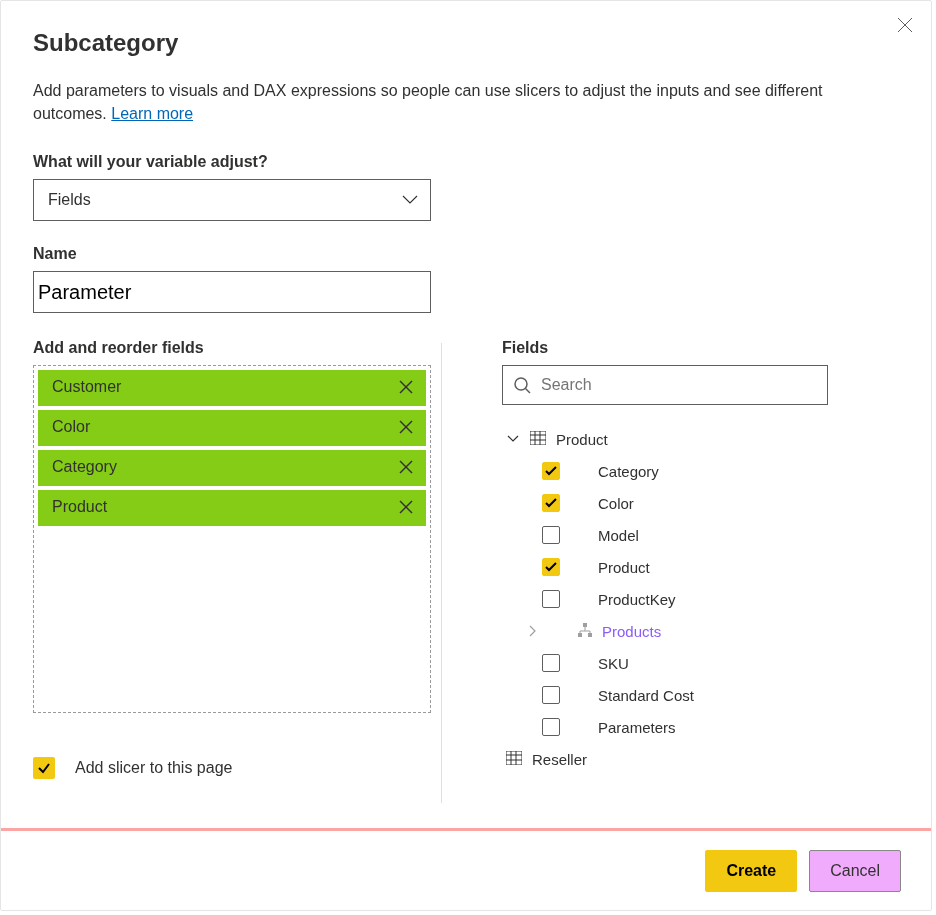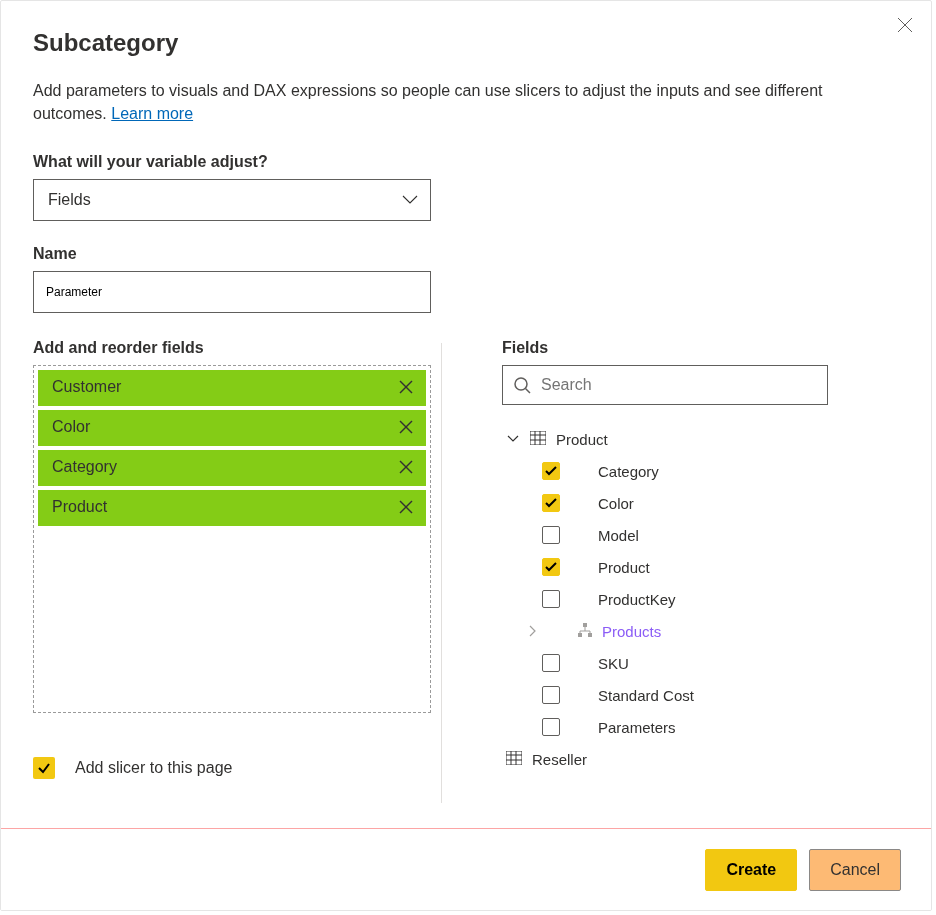--- a/index.html
+++ b/index.html
@@ -64,22 +64,22 @@
     font-size: 16px;
     justify-content: space-between;
     cursor: pointer;
     margin-bottom: 24px;
   }
   .select-wrap .chev svg { stroke: #323130; stroke-width: 1.1; fill: none; }
   .text-input {
     width: 398px;
     height: 42px;
     border: 1px solid #605e5c;
-    padding: 0 12px;
-    font-size: 12px;
+    padding: 0 4px;
+    font-size: 20px;
     font-family: inherit;
     margin-bottom: 26px;
   }
   .columns {
     display: flex;
     gap: 70px;
   }
   .col-left { width: 402px; }
   .col-right { width: 400px; position: relative; }
 
@@ -179,21 +179,21 @@
     background: #f2c811;
     border-color: #f2c811;
   }
   .cb svg { stroke: #000; stroke-width: 2; fill: none; }
   .spacer { width: 18px; }
 
   .footer {
     position: absolute;
     bottom: 0; left: 0; right: 0;
     height: 82px;
-    border-top: 1px solid #fca5a5;
+    border-top: 3px solid #fca5a5;
     display: flex;
     justify-content: flex-end;
     align-items: center;
     padding: 0 30px;
     gap: 12px;
     background: #fff;
   }
   .btn {
     height: 42px;
     min-width: 88px;
@@ -204,21 +204,21 @@
     cursor: pointer;
     display: flex; align-items: center; justify-content: center;
   }
   .btn-primary {
     background: #f2c811;
     border: 1px solid #f2c811;
     font-weight: 600;
     color: #000;
   }
   .btn-secondary {
-    background: #fdba74;
+    background: #f0abfc;
     border: 1px solid #8a8886;
     color: #323130;
   }
   .vsep {
     position: absolute;
     left: 440px;
     top: 342px;
     width: 1px;
     height: 460px;
     background: #e1dfdd;

